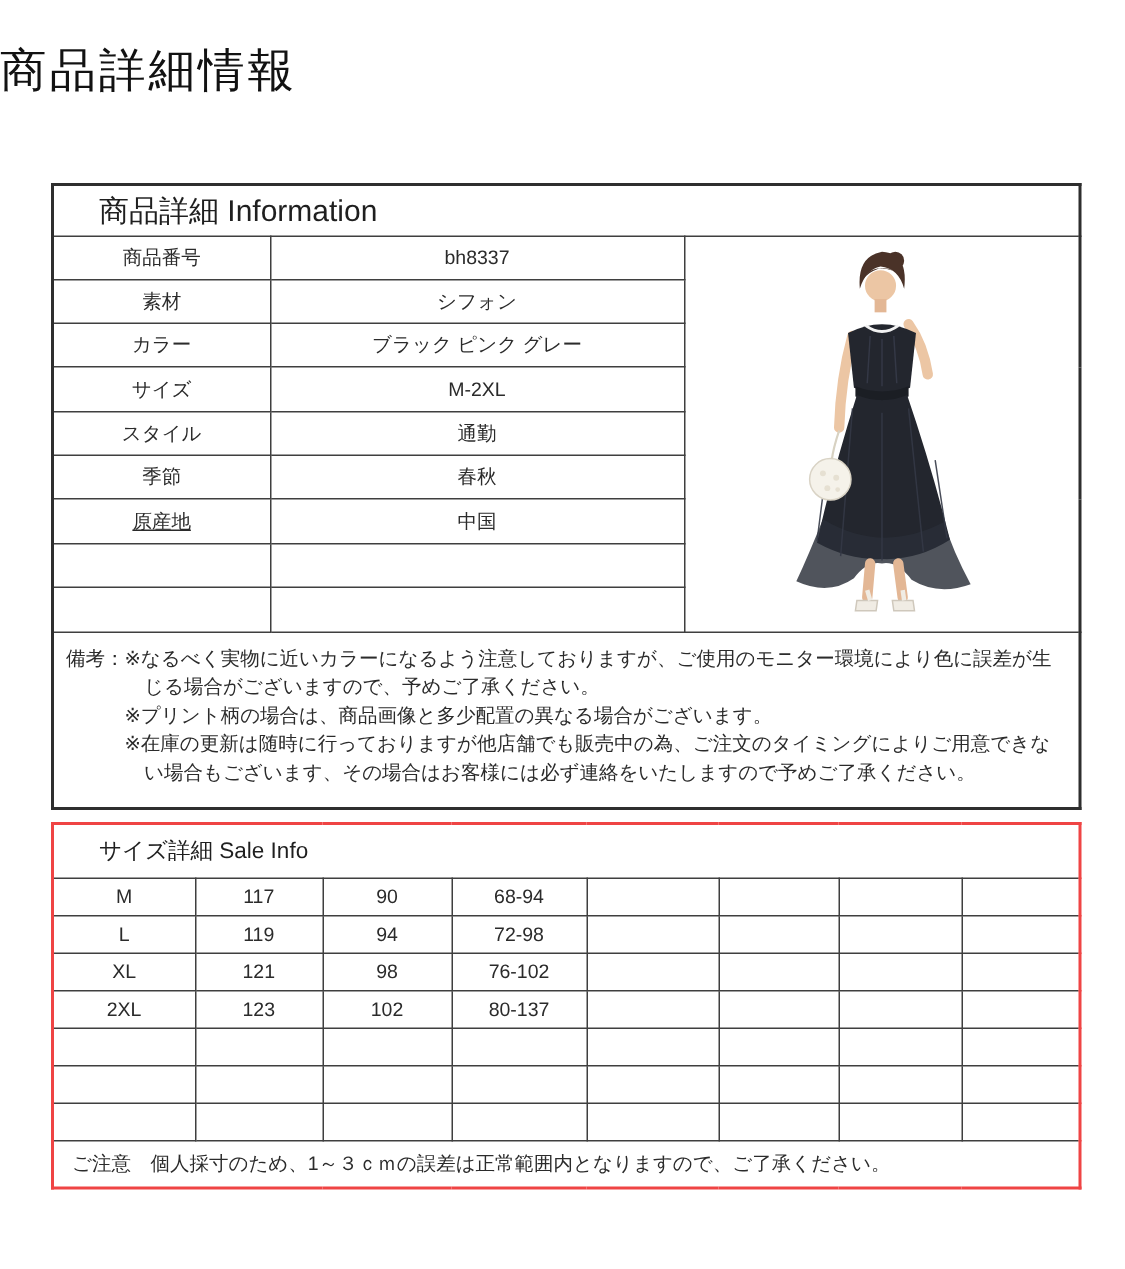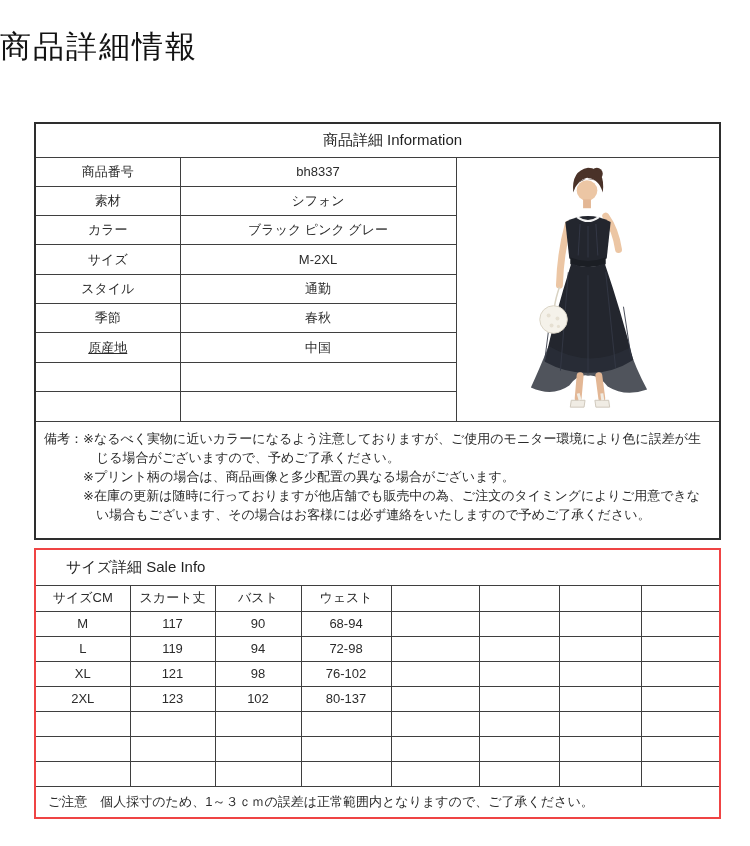--- a/index.html
+++ b/index.html
@@ -18,21 +18,21 @@
     font-size:31px; font-weight:400; letter-spacing:2px; color:#121212;
   }
 
   table { border-collapse:collapse; table-layout:fixed; background:#fff; }
   td { border:1px solid #3f3f3f; font-size:13px; text-align:center;
        vertical-align:middle; overflow:hidden; color:#2b2b2b; }
 
   
   #info-table { position:absolute; left:34px; top:122px; width:685px; border:2px solid #2e2e2e; }
   #info-table td.sec-hdr {
-    text-align:center; padding-left:30px; font-size:15px; height:34px; color:#1f1f1f;
+    text-align:left; padding-left:30px; font-size:20px; height:34px; color:#1f1f1f;
   }
   #info-table td.lbl { height:29px; }
   #info-table td.lbl.u span { text-decoration:underline; }
   #info-table td.val { height:29px; }
   #info-table td.img-cell { padding:0; vertical-align:top; }
   #info-table td.notes-cell {
     height:118px; text-align:left; vertical-align:top; padding:7px 8px 0 8px;
   }
   .notes-wrap { display:flex; align-items:flex-start; line-height:19px; font-size:13px; }
   .notes-label { flex:0 0 auto; white-space:nowrap; }
@@ -168,30 +168,20 @@
       <col style="width:88px">
         <col style="width:80px">
         <col style="width:82px">
         <col style="width:79px">
     </colgroup>
     <tbody>
         <tr>
       <td class="sec-hdr" colspan="8">サイズ詳細 Sale Info</td>
     </tr>
     <tr>
-      <td class="col-hdr">サイズCM</td>
-      <td class="col-hdr">スカート丈</td>
-      <td class="col-hdr">バスト</td>
-      <td class="col-hdr">ウェスト</td>
-      <td class="col-hdr"></td>
-      <td class="col-hdr"></td>
-      <td class="col-hdr"></td>
-      <td class="col-hdr"></td>
-    </tr>
-    <tr>
       <td class="cell">M</td>
       <td class="cell">117</td>
       <td class="cell">90</td>
       <td class="cell">68-94</td>
       <td class="cell"></td>
           <td class="cell"></td>
       <td class="cell"></td>
           <td class="cell"></td>
     </tr>
     <tr>

